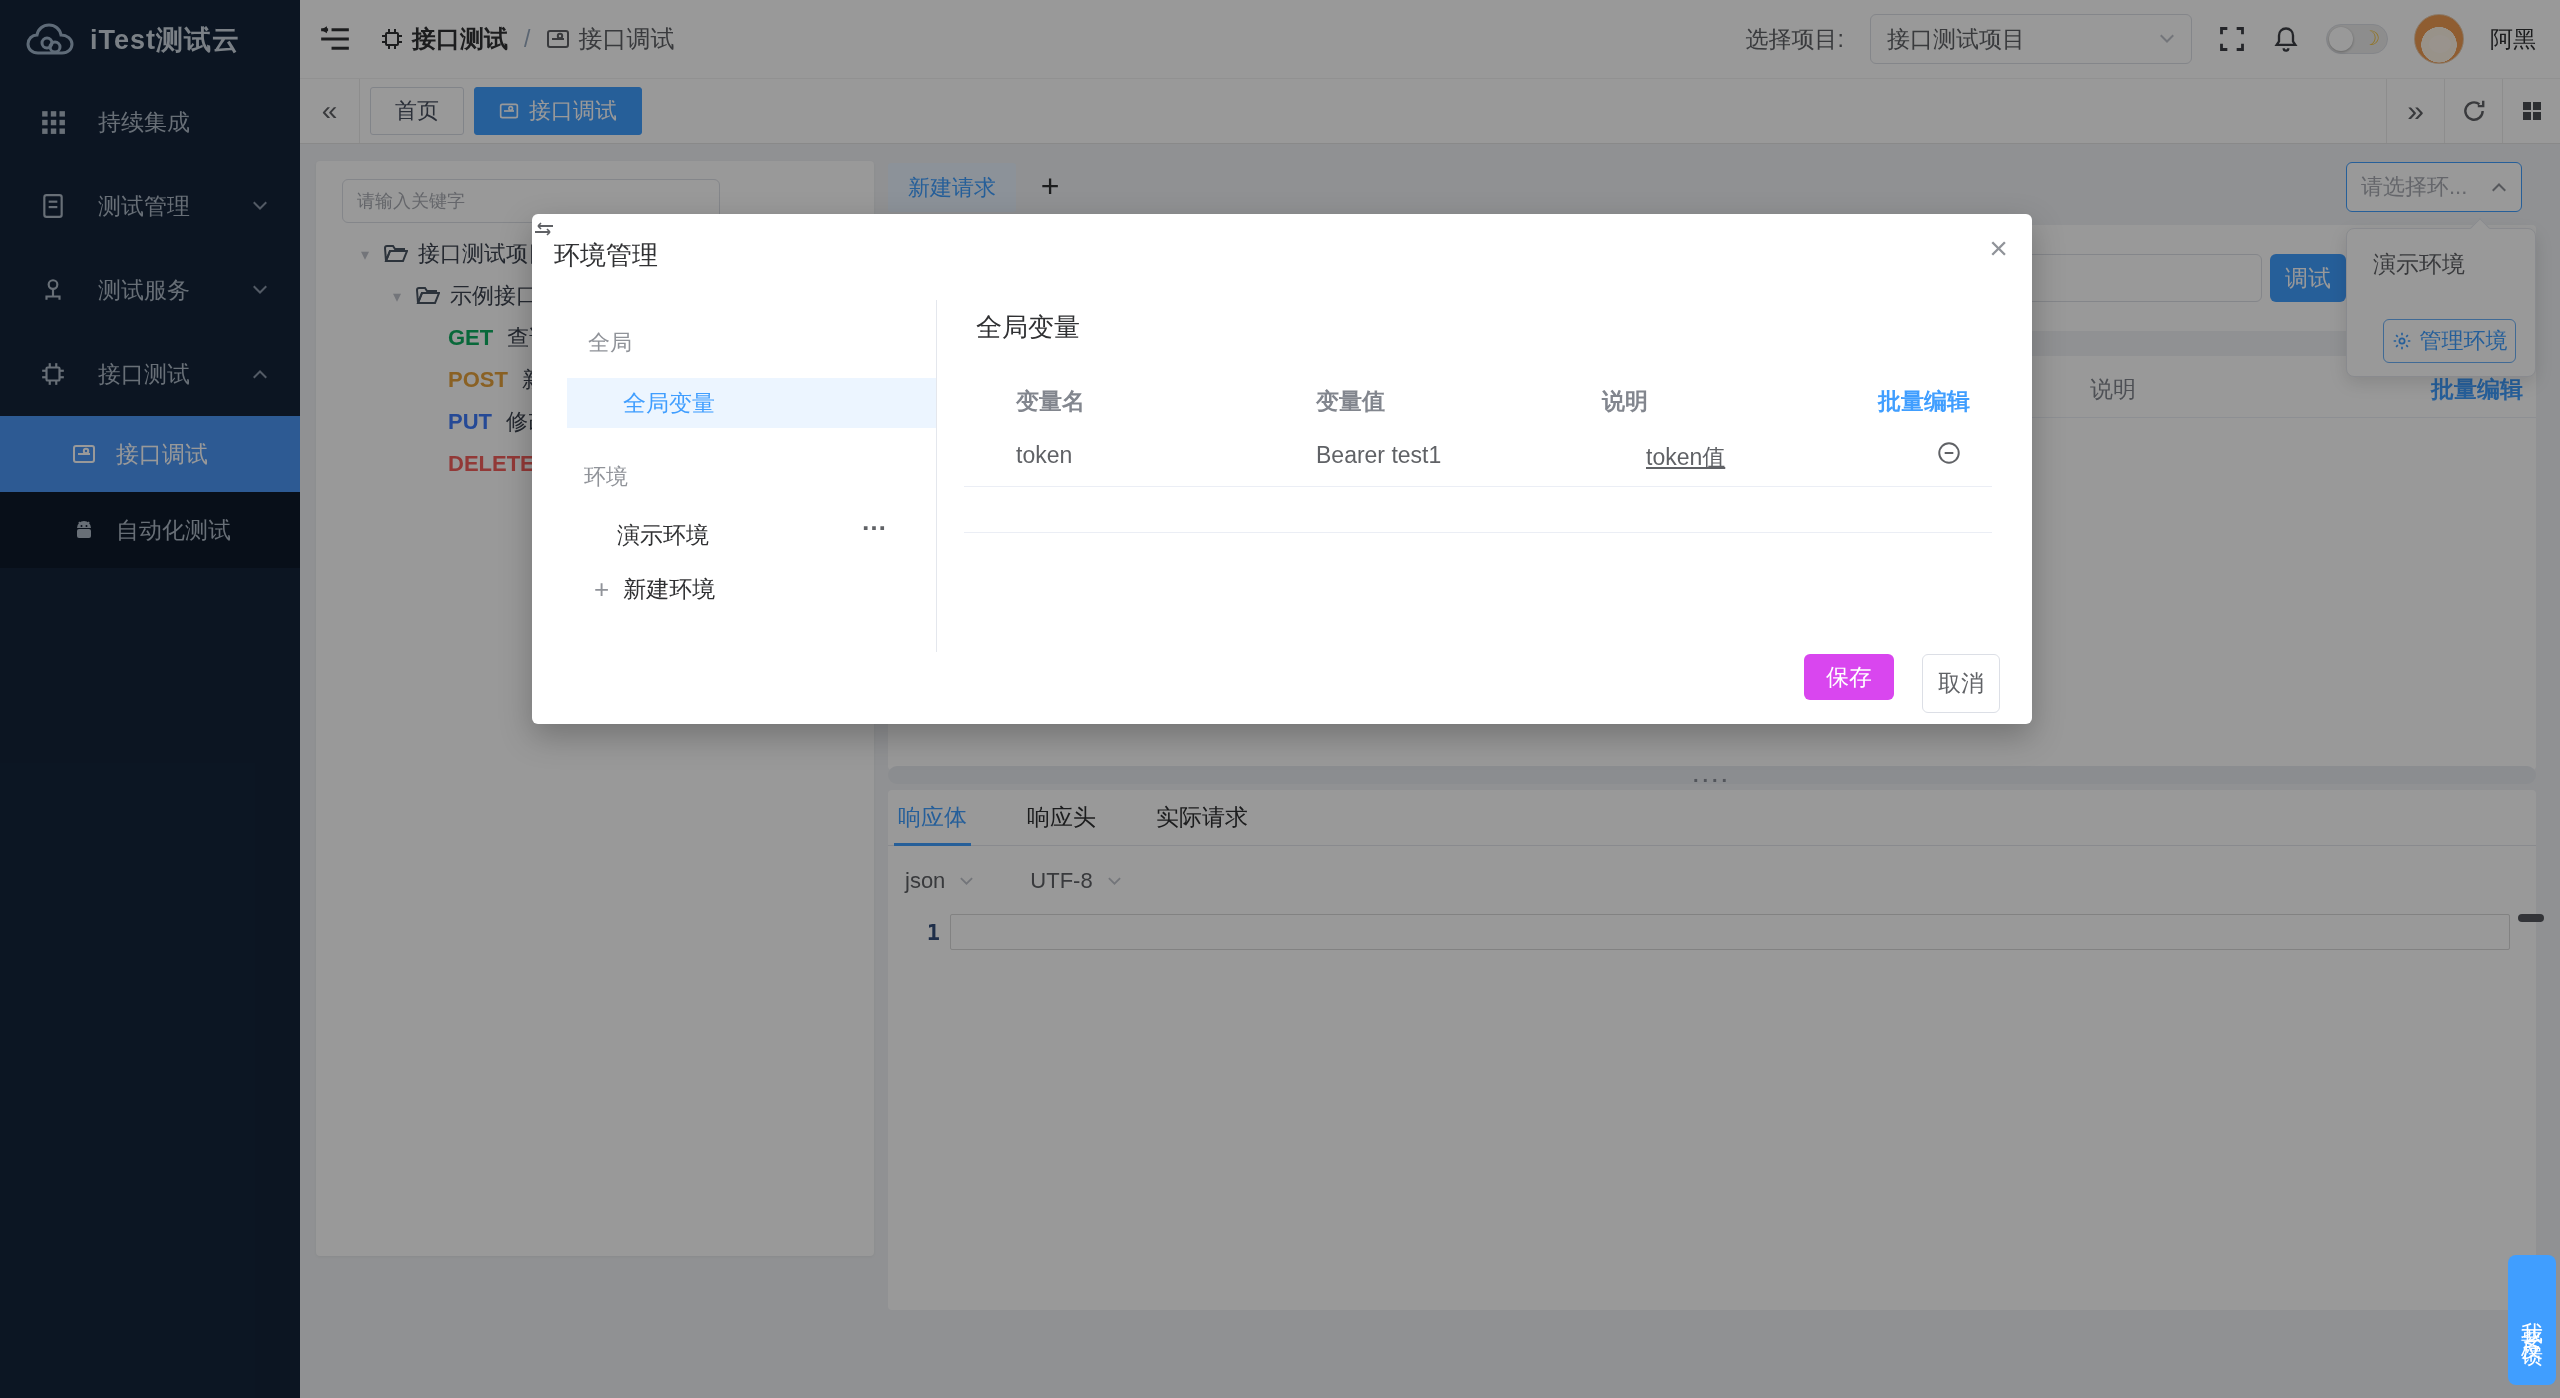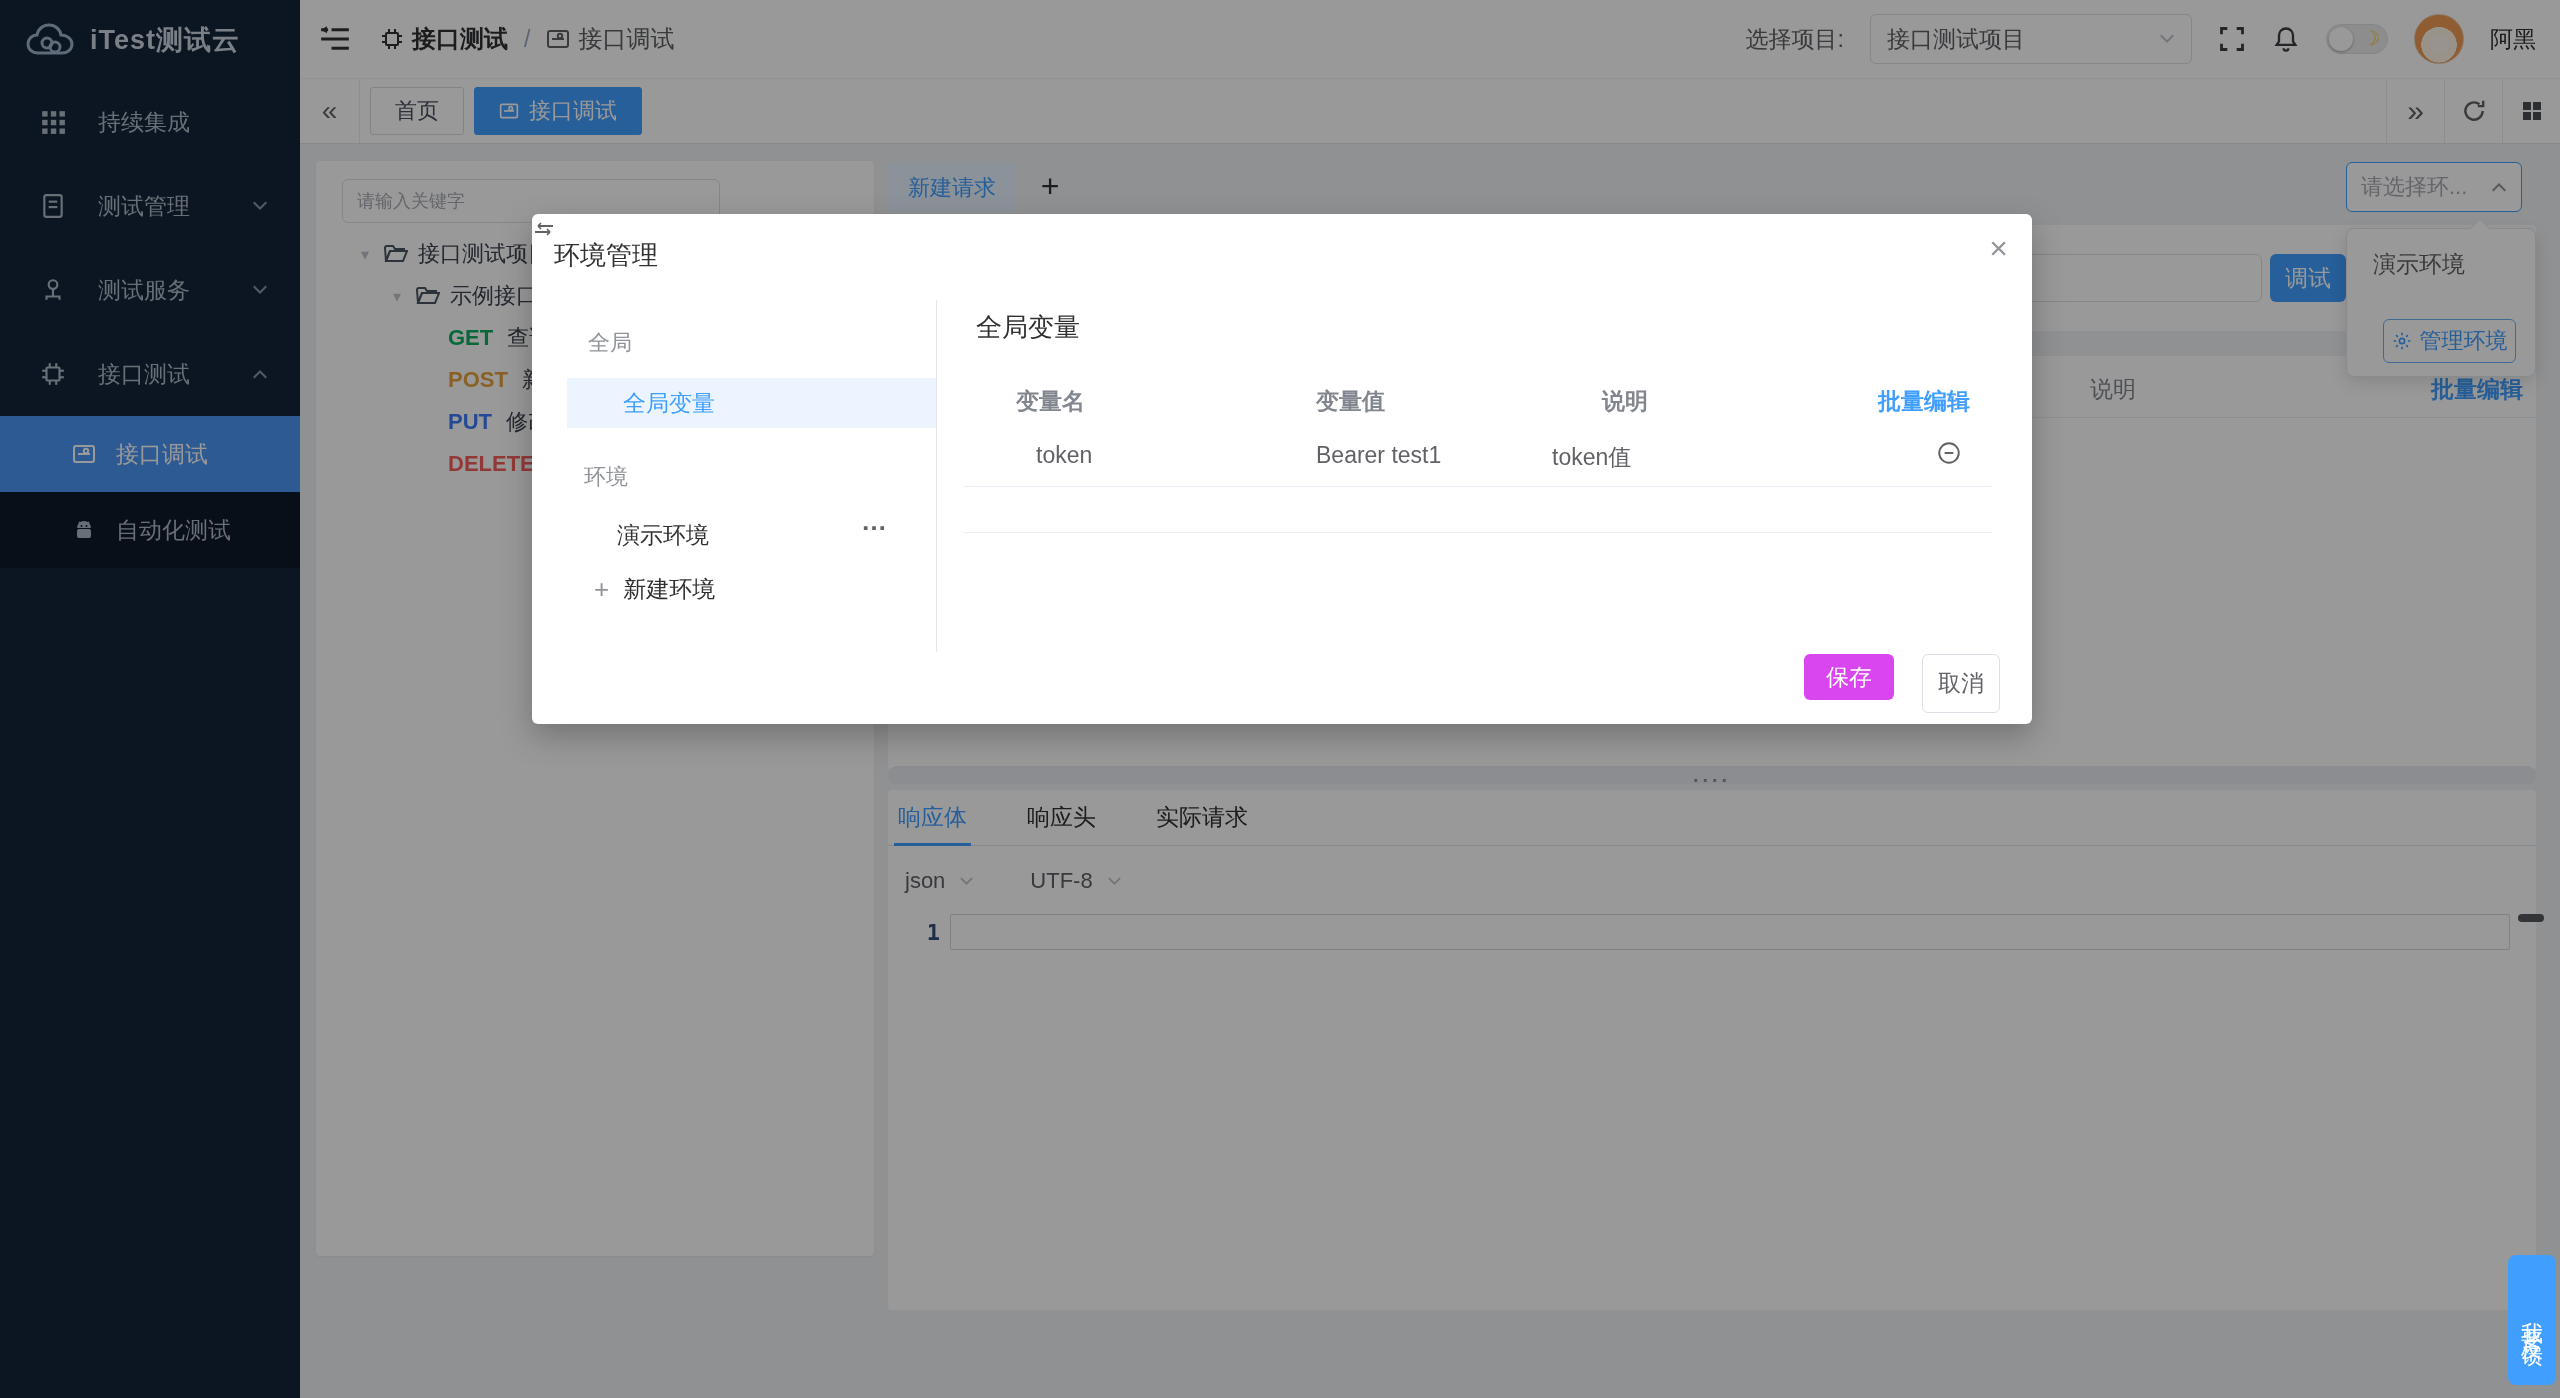--- a/index.html
+++ b/index.html
@@ -110,21 +110,21 @@
   #nav-env-item{position:absolute;left:35px;top:298px;width:369px;height:46px;display:flex;align-items:center;padding-left:50px;color:#303133;cursor:pointer;}
   #nav-env-more{position:absolute;right:48px;top:-6px;color:#606266;font-weight:bold;font-size:26px;letter-spacing:1px;cursor:pointer;}
   #nav-new-env{position:absolute;left:62px;top:360px;display:flex;align-items:center;gap:14px;color:#303133;cursor:pointer;}
   #nav-new-env .plus{color:#909399;font-size:26px;}
   #gv-title{position:absolute;left:444px;top:96px;font-size:26px;color:#303133;}
   .gv-col{position:absolute;top:172px;color:#82868e;font-weight:bold;}
   #col-name{left:484px;} #col-value{left:784px;} #col-desc{left:1070px;}
   #col-batch{position:absolute;left:1346px;top:172px;color:#409eff;font-weight:bold;cursor:pointer;}
   .gv-cell{position:absolute;top:228px;color:#606266;}
   #cell-drag{left:440px;top:226px;color:#606266;cursor:grab;}
-  #cell-name{left:504px;} #cell-value{left:784px;} #cell-desc{left:1020px;}
+  #cell-name{left:484px;} #cell-value{left:784px;} #cell-desc{left:1114px;text-decoration:underline;}
   #cell-remove{position:absolute;left:1404px;top:224px;color:#606266;cursor:pointer;}
   #row-line1{position:absolute;left:432px;top:272px;width:1028px;border-top:1px solid #ebeef5;}
   #row-line2{position:absolute;left:432px;top:318px;width:1028px;border-top:1px solid #ebeef5;}
   #modal-save{position:absolute;left:1272px;top:440px;width:90px;height:46px;background:#d946ef;border:none;border-radius:6px;color:#fff;font-size:23px;cursor:pointer;}
   #modal-cancel{position:absolute;left:1390px;top:440px;width:78px;height:59px;background:#fff;border:1px solid #dcdfe6;border-radius:6px;color:#606266;font-size:23px;cursor:pointer;}
 
   
   #feedback{left:2508px;top:1255px;width:48px;height:130px;background:#409eff;border-radius:8px;color:#fff;z-index:70;display:flex;align-items:center;justify-content:center;cursor:pointer;}
   #feedback span{writing-mode:vertical-lr;letter-spacing:8px;font-size:22px;}
 </style>

